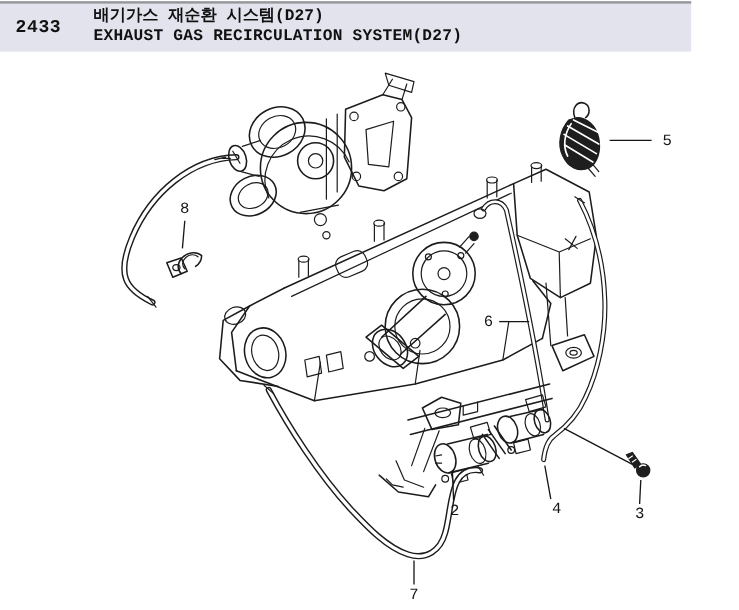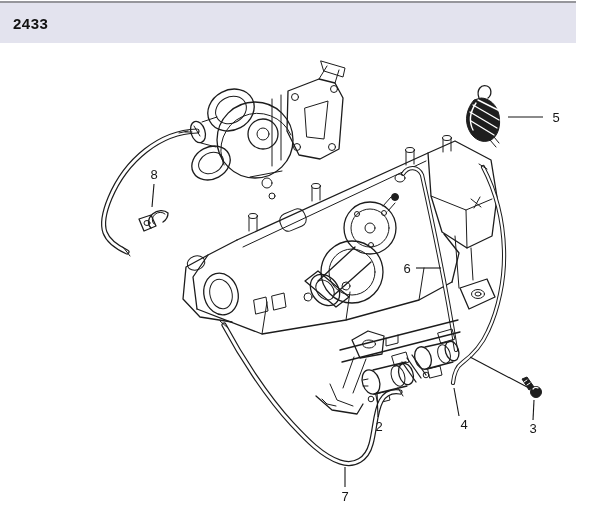--- a/index.html
+++ b/index.html
@@ -1,17 +1,17 @@
 <!DOCTYPE html>
 <html><head>
 <meta charset="utf-8">
 <style>
   html,body{margin:0;padding:0;background:#ffffff;}
   .page{position:relative;width:576px;height:508px;overflow:hidden;background:#ffffff;
-        font-family:Liberation Sans, sans-serif;}
+        font-family:Liberation Mono, monospace;}
   .header{position:absolute;top:1px;left:0;width:616px;height:42px;background:#e3e3ee;
           border-top:2px solid #96969b;box-sizing:border-box;display:flex;align-items:center;}
   .code{font-size:15px;font-weight:bold;color:#111;margin-left:13px;letter-spacing:.5px;}
   .titles{margin-left:27px;display:flex;flex-direction:column;line-height:1.18;}
   .title-ko{font-size:13.5px;font-weight:bold;color:#111;}
   .title-en{font-size:13.5px;font-weight:bold;color:#111;letter-spacing:.2px;}
   .art{position:absolute;top:0;left:0;}
   .callout{position:absolute;transform:translate(-50%,-50%);font-size:13px;color:#161616;}
   
   .ln{fill:none;stroke:#1c1c1c;stroke-width:1.3;stroke-linejoin:round;stroke-linecap:round;}
@@ -24,20 +24,24 @@
   .ti2{fill:none;stroke:#ffffff;stroke-width:2.2;stroke-linecap:round;}
   .ptr{fill:none;stroke:#161616;stroke-width:1.1;}
 </style>
 </head>
 <body>
 
 <div class="page">
 
   <div class="header">
     <div class="code">2433</div>
+    <div class="titles">
+      <span class="title-ko">배기가스 재순환 시스템(D27)</span>
+      <span class="title-en">EXHAUST GAS RECIRCULATION SYSTEM(D27)</span>
+    </div>
   </div>
 
   <svg class="art" width="616" height="508" viewBox="0 0 616 508" xmlns="http://www.w3.org/2000/svg">
     <defs>
       <path id="hoseA" d="M 197,131 C 160,132 126,160 110,198 C 97,229 104,241 127,252"></path>
       <path id="hose7" d="M 224,325 C 240,355 266,396 292,424 C 306,439 322,456 340,462 C 355,467 367,459 371,444 C 375,430 375,412 381,401 C 386,392 394,391 400,392"></path>
       <path id="pipe6" d="M 403,174 C 408,166 418,166 422,175 C 436,238 448,298 456,350"></path>
       <path id="hoseR" d="M 483,167 C 494,188 503,217 504,250 C 505,280 498,310 488,331 C 481,347 470,357 462,363 C 456,367 454,374 453,383"></path>
     </defs>
 

